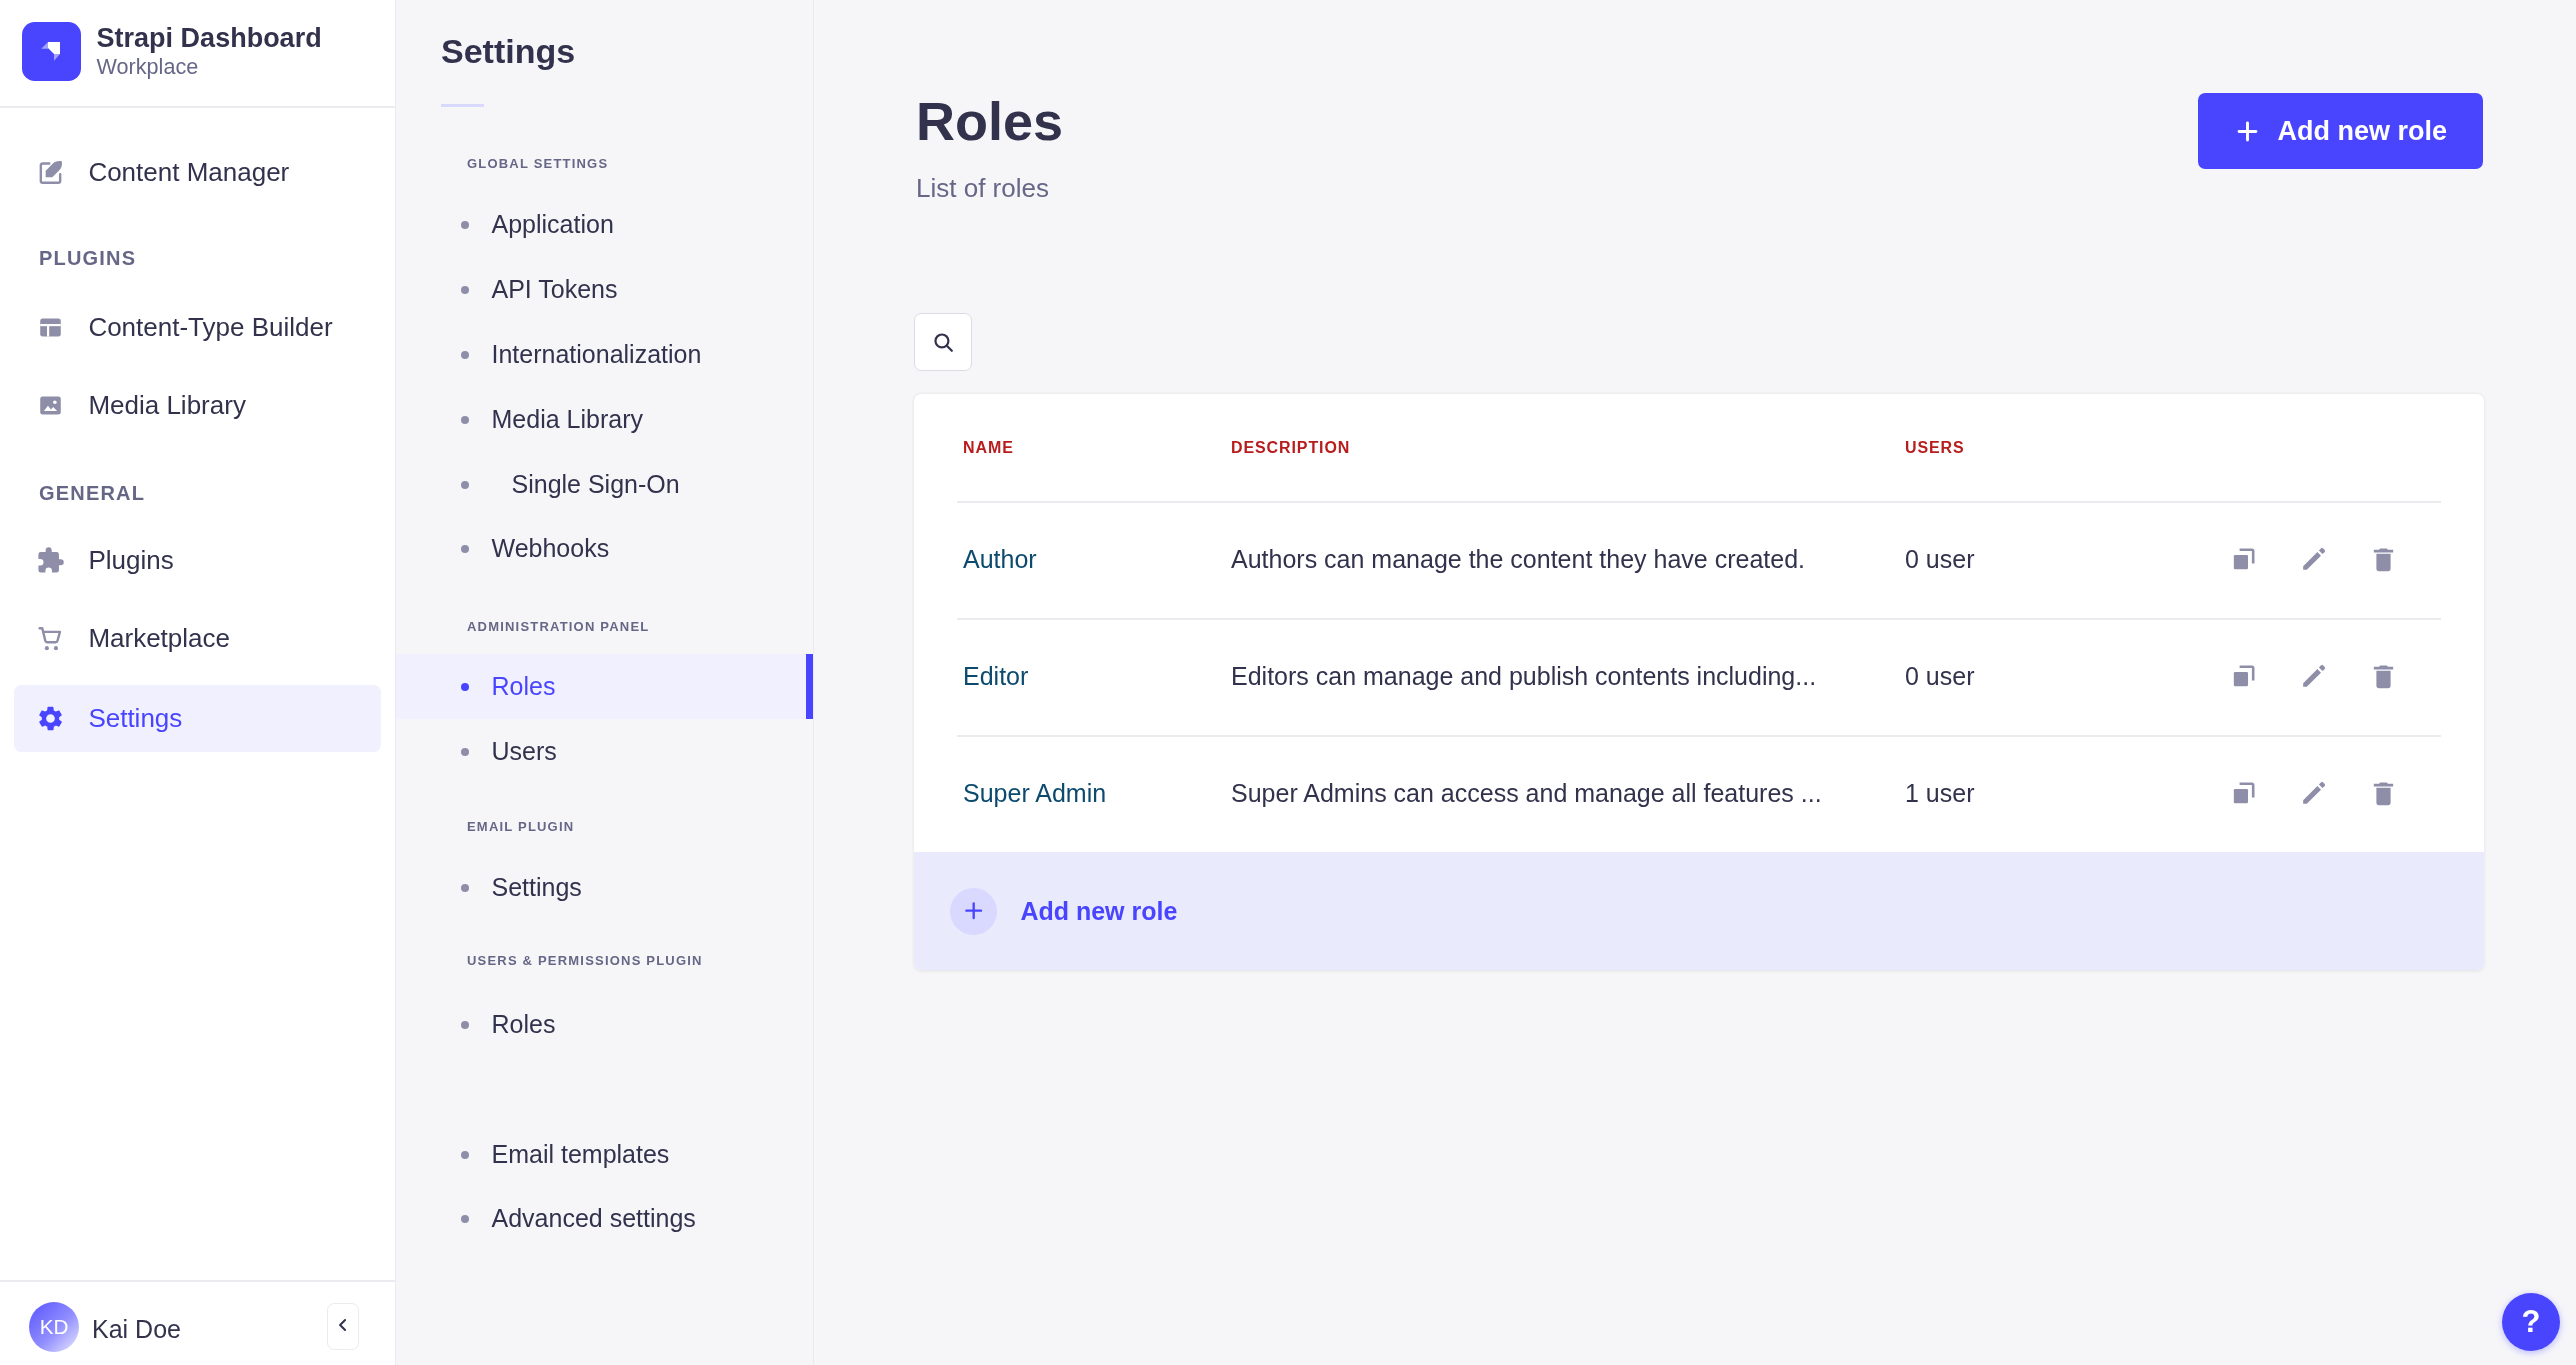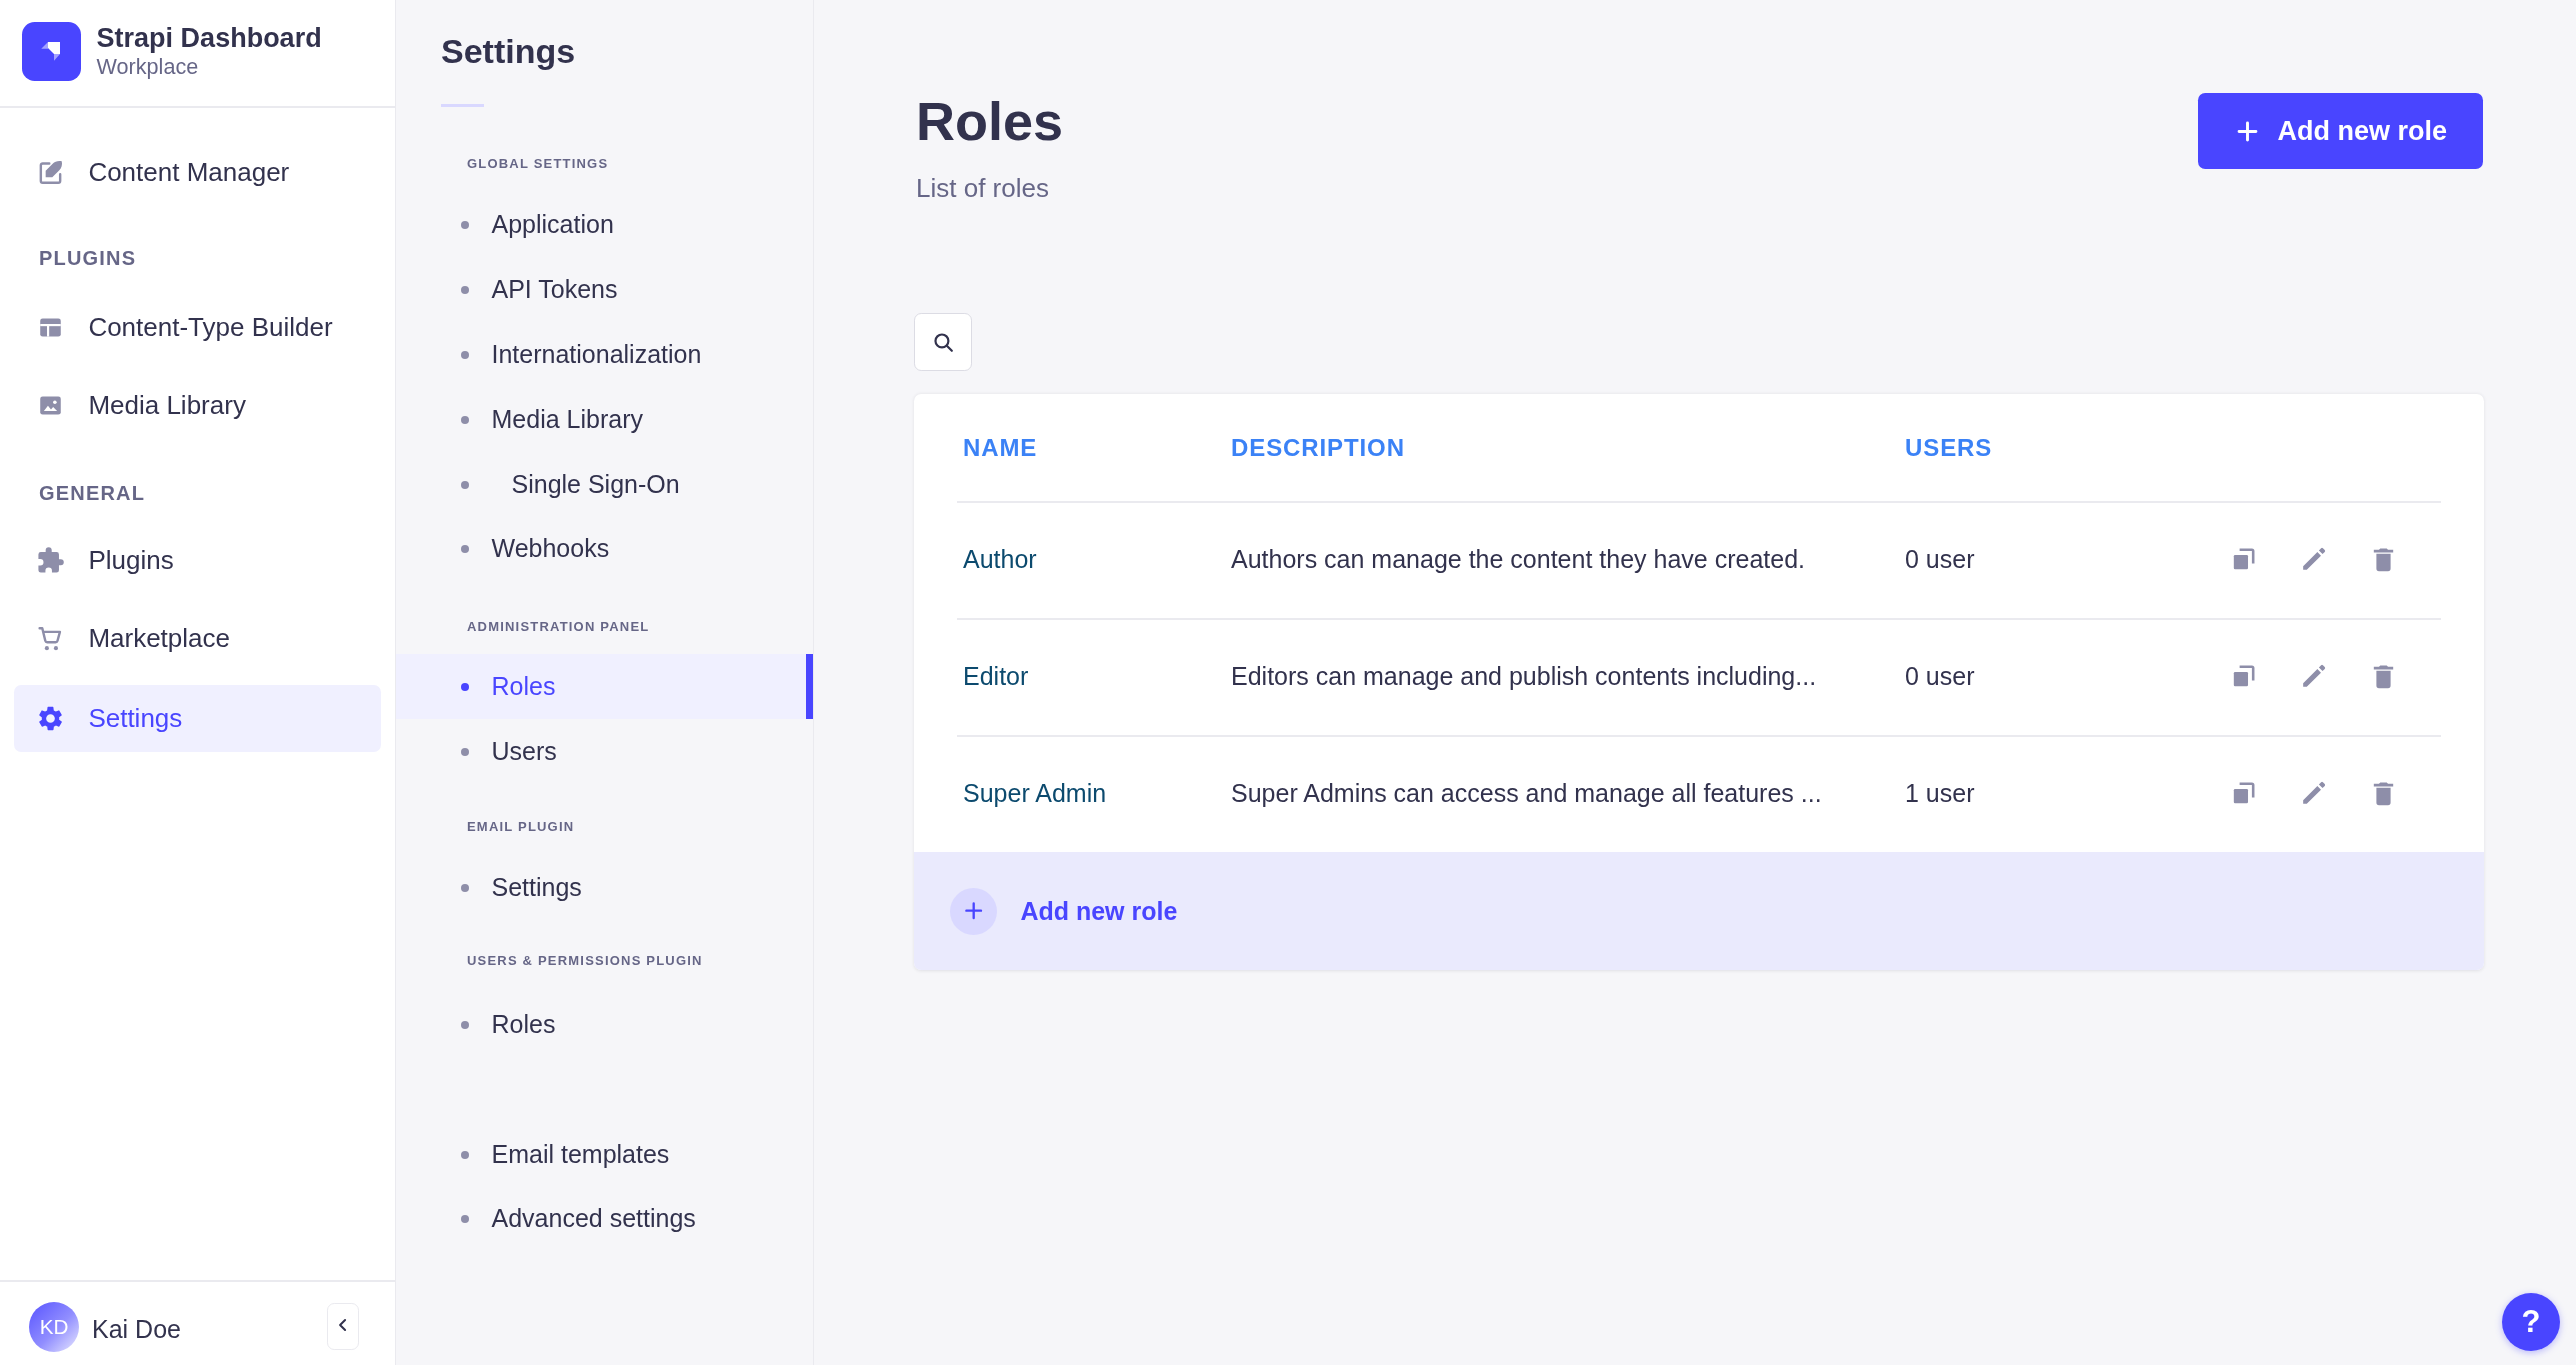--- a/index.html
+++ b/index.html
@@ -70,21 +70,21 @@
   .card { position:absolute; left:100px; top:394px; width:1570px; height:576px;
           background:#ffffff; border-radius:7.2px; overflow:hidden;
           box-shadow:0 0.9px 3.6px rgba(33,33,52,.1); display:flex; flex-direction:column; }
   .t-head { height:107px; display:flex; align-items:center; padding-left:49px; }
   .t-head .hc { font-size:20px; font-weight:700; letter-spacing:0.9px; color:#666687; }
   .t-row { position:relative; height:117px; display:flex; align-items:center; padding-left:49px; cursor:pointer; }
   .t-row::before { content:''; position:absolute; top:0; left:43px; right:43px; height:1.8px; background:#eaeaef; }
   .col-name  { flex:0 0 268px; font-size:25px; color:#0c4a6e; }
   .col-desc  { flex:0 0 674px; font-size:25px; color:#32324d; white-space:nowrap; overflow:hidden; }
   .col-users { flex:1 1 auto;  font-size:25px; color:#32324d; }
-  .hc.col-name,.hc.col-desc,.hc.col-users { color:#3b82f6; font-size:24px; }
+  .hc.col-name,.hc.col-desc,.hc.col-users { color:#b91c1c; font-size:16px; }
   .actions { display:flex; gap:38px; padding-right:85px; }
   .act-btn { width:32px; height:32px; background:none; border:none; cursor:pointer;
              display:flex; align-items:center; justify-content:center; }
   .t-foot { height:118px; background:#eaeafd; display:flex; align-items:center;
             padding-left:36px; cursor:pointer; }
   .plus-circle { width:47px; height:47px; border-radius:50%; background:#d9d8ff;
                  display:flex; align-items:center; justify-content:center; flex:0 0 auto; }
   .t-foot .foot-lbl { margin-left:23.4px; font-size:25px; font-weight:700; color:#4945ff; }
 
   .help-btn { position:absolute; left:2502px; top:1293px; width:58px; height:58px; border-radius:50%;

